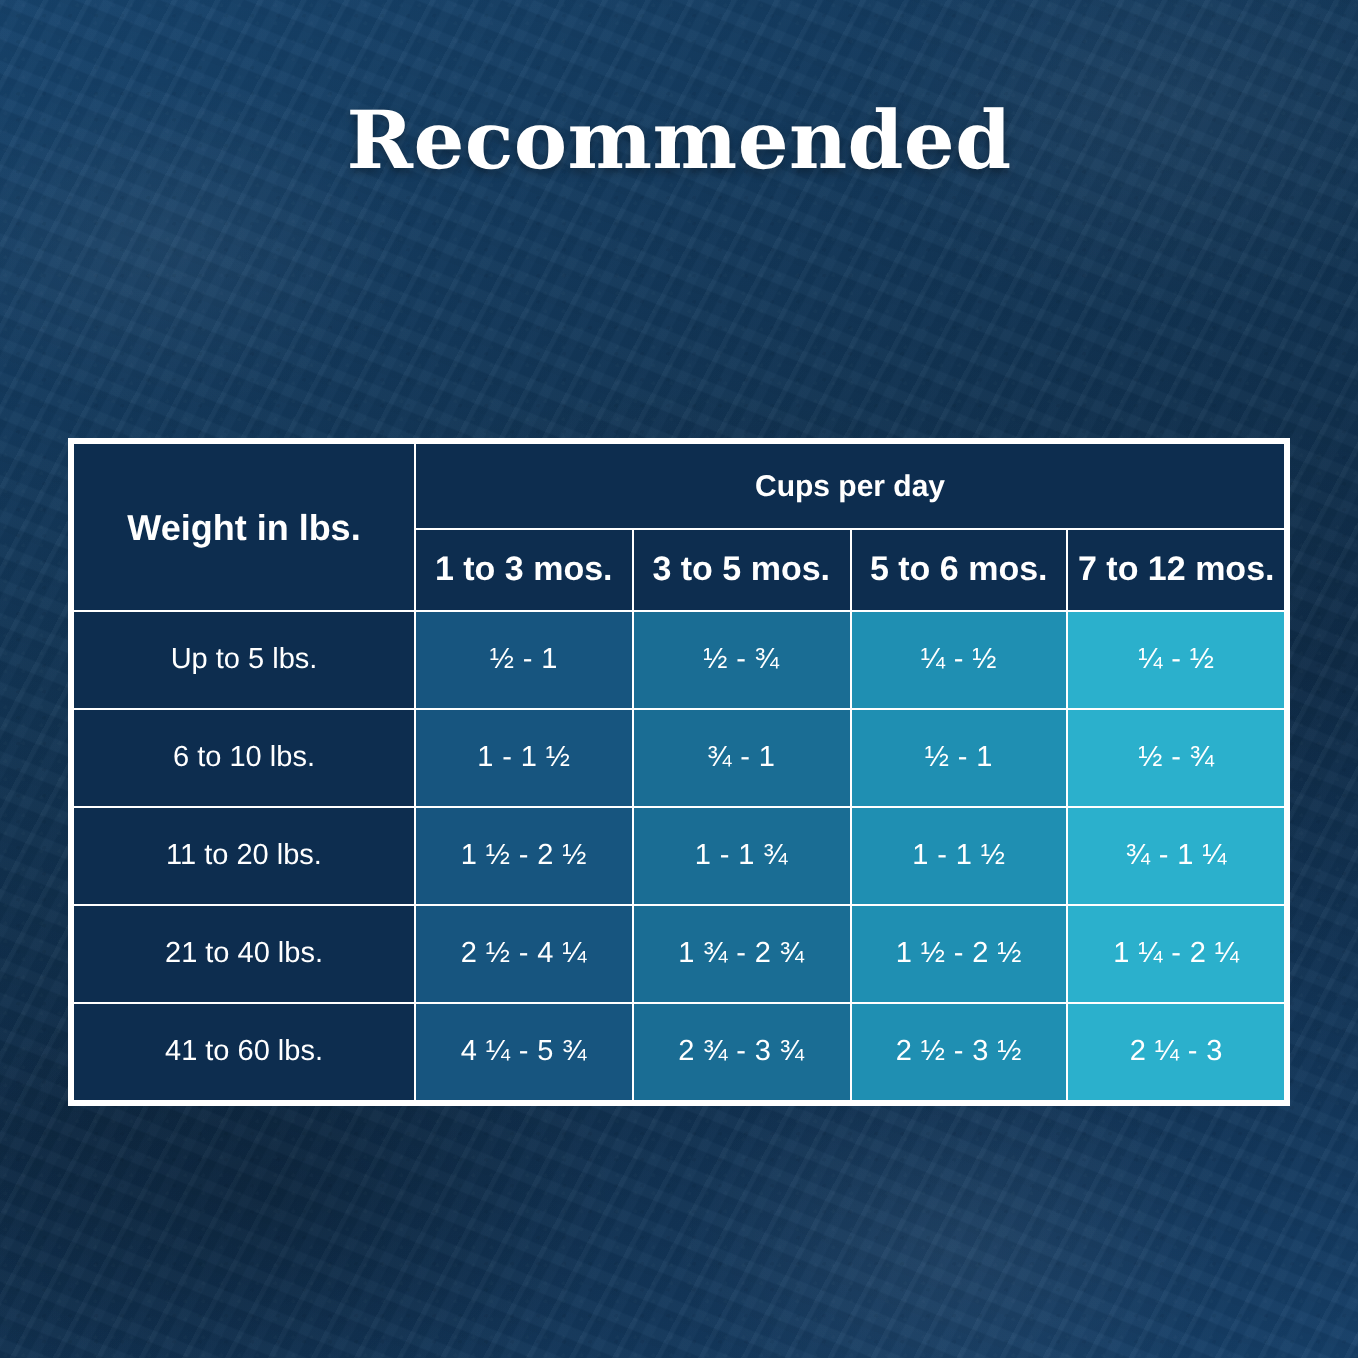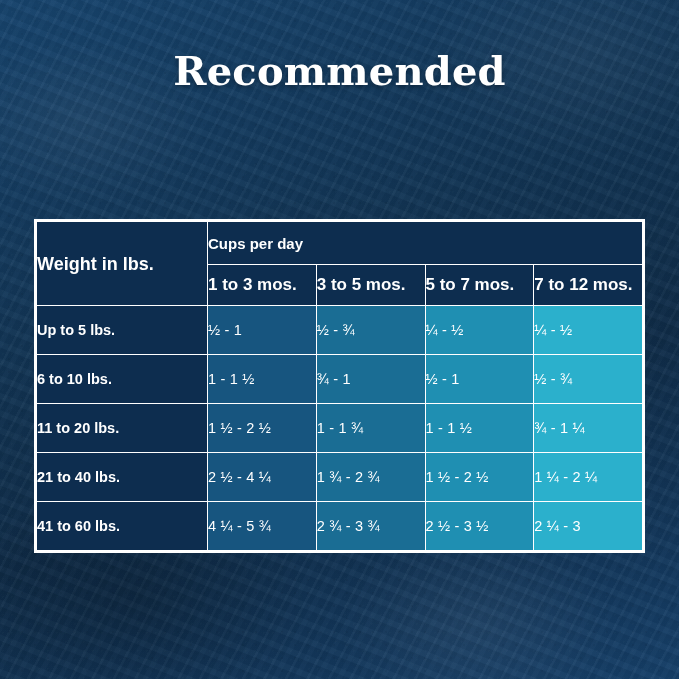--- a/index.html
+++ b/index.html
@@ -68,21 +68,21 @@
     border: 2px solid #ffffff;
     box-sizing: border-box;
   }
   table {
     border-collapse: collapse;
     width: 100%;
     table-layout: fixed;
   }
   td, th {
     border: 1px solid #ffffff;
-    text-align: left;
+    text-align: center;
     vertical-align: middle;
     padding: 0;
     font-family: "Liberation Sans", sans-serif;
     color: #ffffff;
   }
   .hdr-weight {
     background: #0d2d4f;
     font-weight: bold;
     font-size: 18px;
     line-height: 20px;
@@ -96,21 +96,21 @@
     height: 42px;
   }
   .hdr-sub {
     background: #0d2d4f;
     font-weight: bold;
     font-size: 17px;
     height: 40px;
   }
   .row-label {
     background: #0d2d4f;
-    font-weight: bold;
+    font-weight: normal;
     font-size: 14.5px;
     height: 48px;
   }
   .cell {
     font-size: 14.5px;
     font-weight: normal;
     height: 48px;
     letter-spacing: 0.2px;
   }
   .c0 { background: #17557f; }
@@ -130,21 +130,21 @@
   <div class="table-wrap">
     <table>
       <tbody>
         <tr>
           <td class="hdr-weight" rowspan="2">Weight in lbs.</td>
           <td class="hdr-cups" colspan="4">Cups per day</td>
         </tr>
         <tr>
           <td class="hdr-sub">1 to 3 mos.</td>
           <td class="hdr-sub">3 to 5 mos.</td>
-          <td class="hdr-sub">5 to 7 mos.</td>
+          <td class="hdr-sub">5 to 6 mos.</td>
           <td class="hdr-sub">7 to 12 mos.</td>
         </tr>
 
         <tr>
           <td class="row-label">Up to 5 lbs.</td>
           <td class="cell c0">½  - 1</td>
           <td class="cell c1">½  - ¾</td>
           <td class="cell c2">¼  - ½</td>
           <td class="cell c3">¼  - ½</td>
         </tr>

